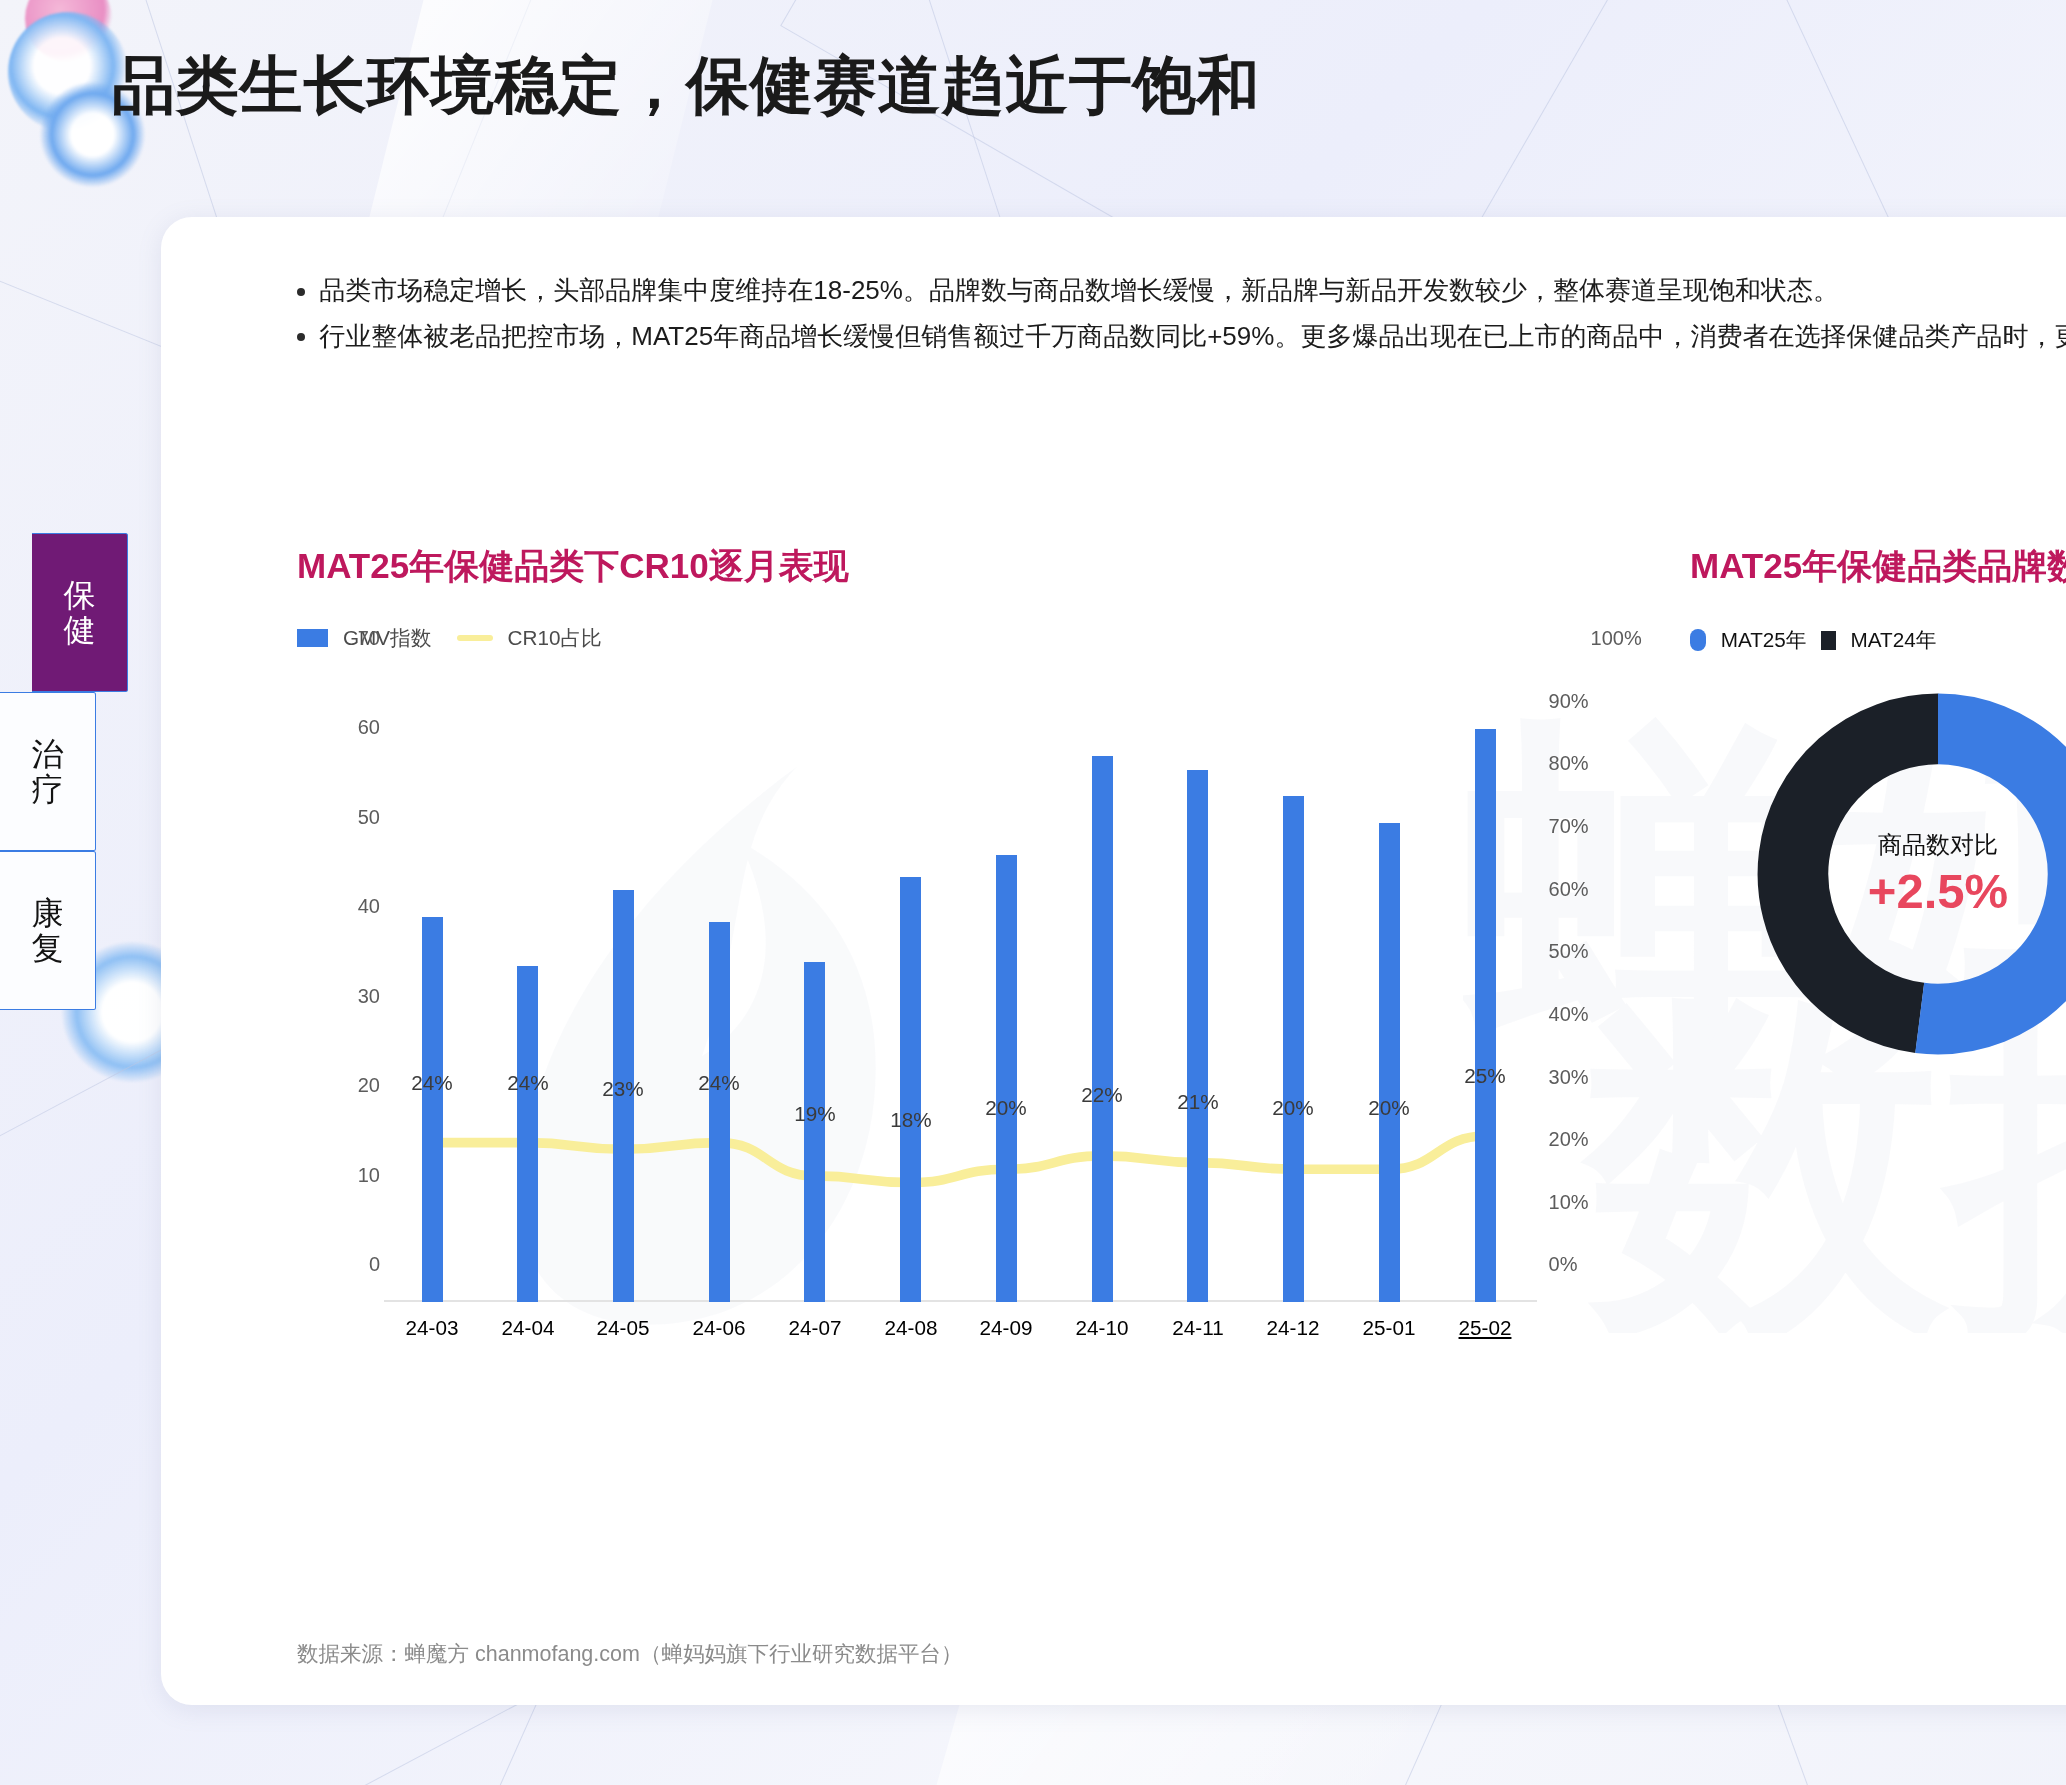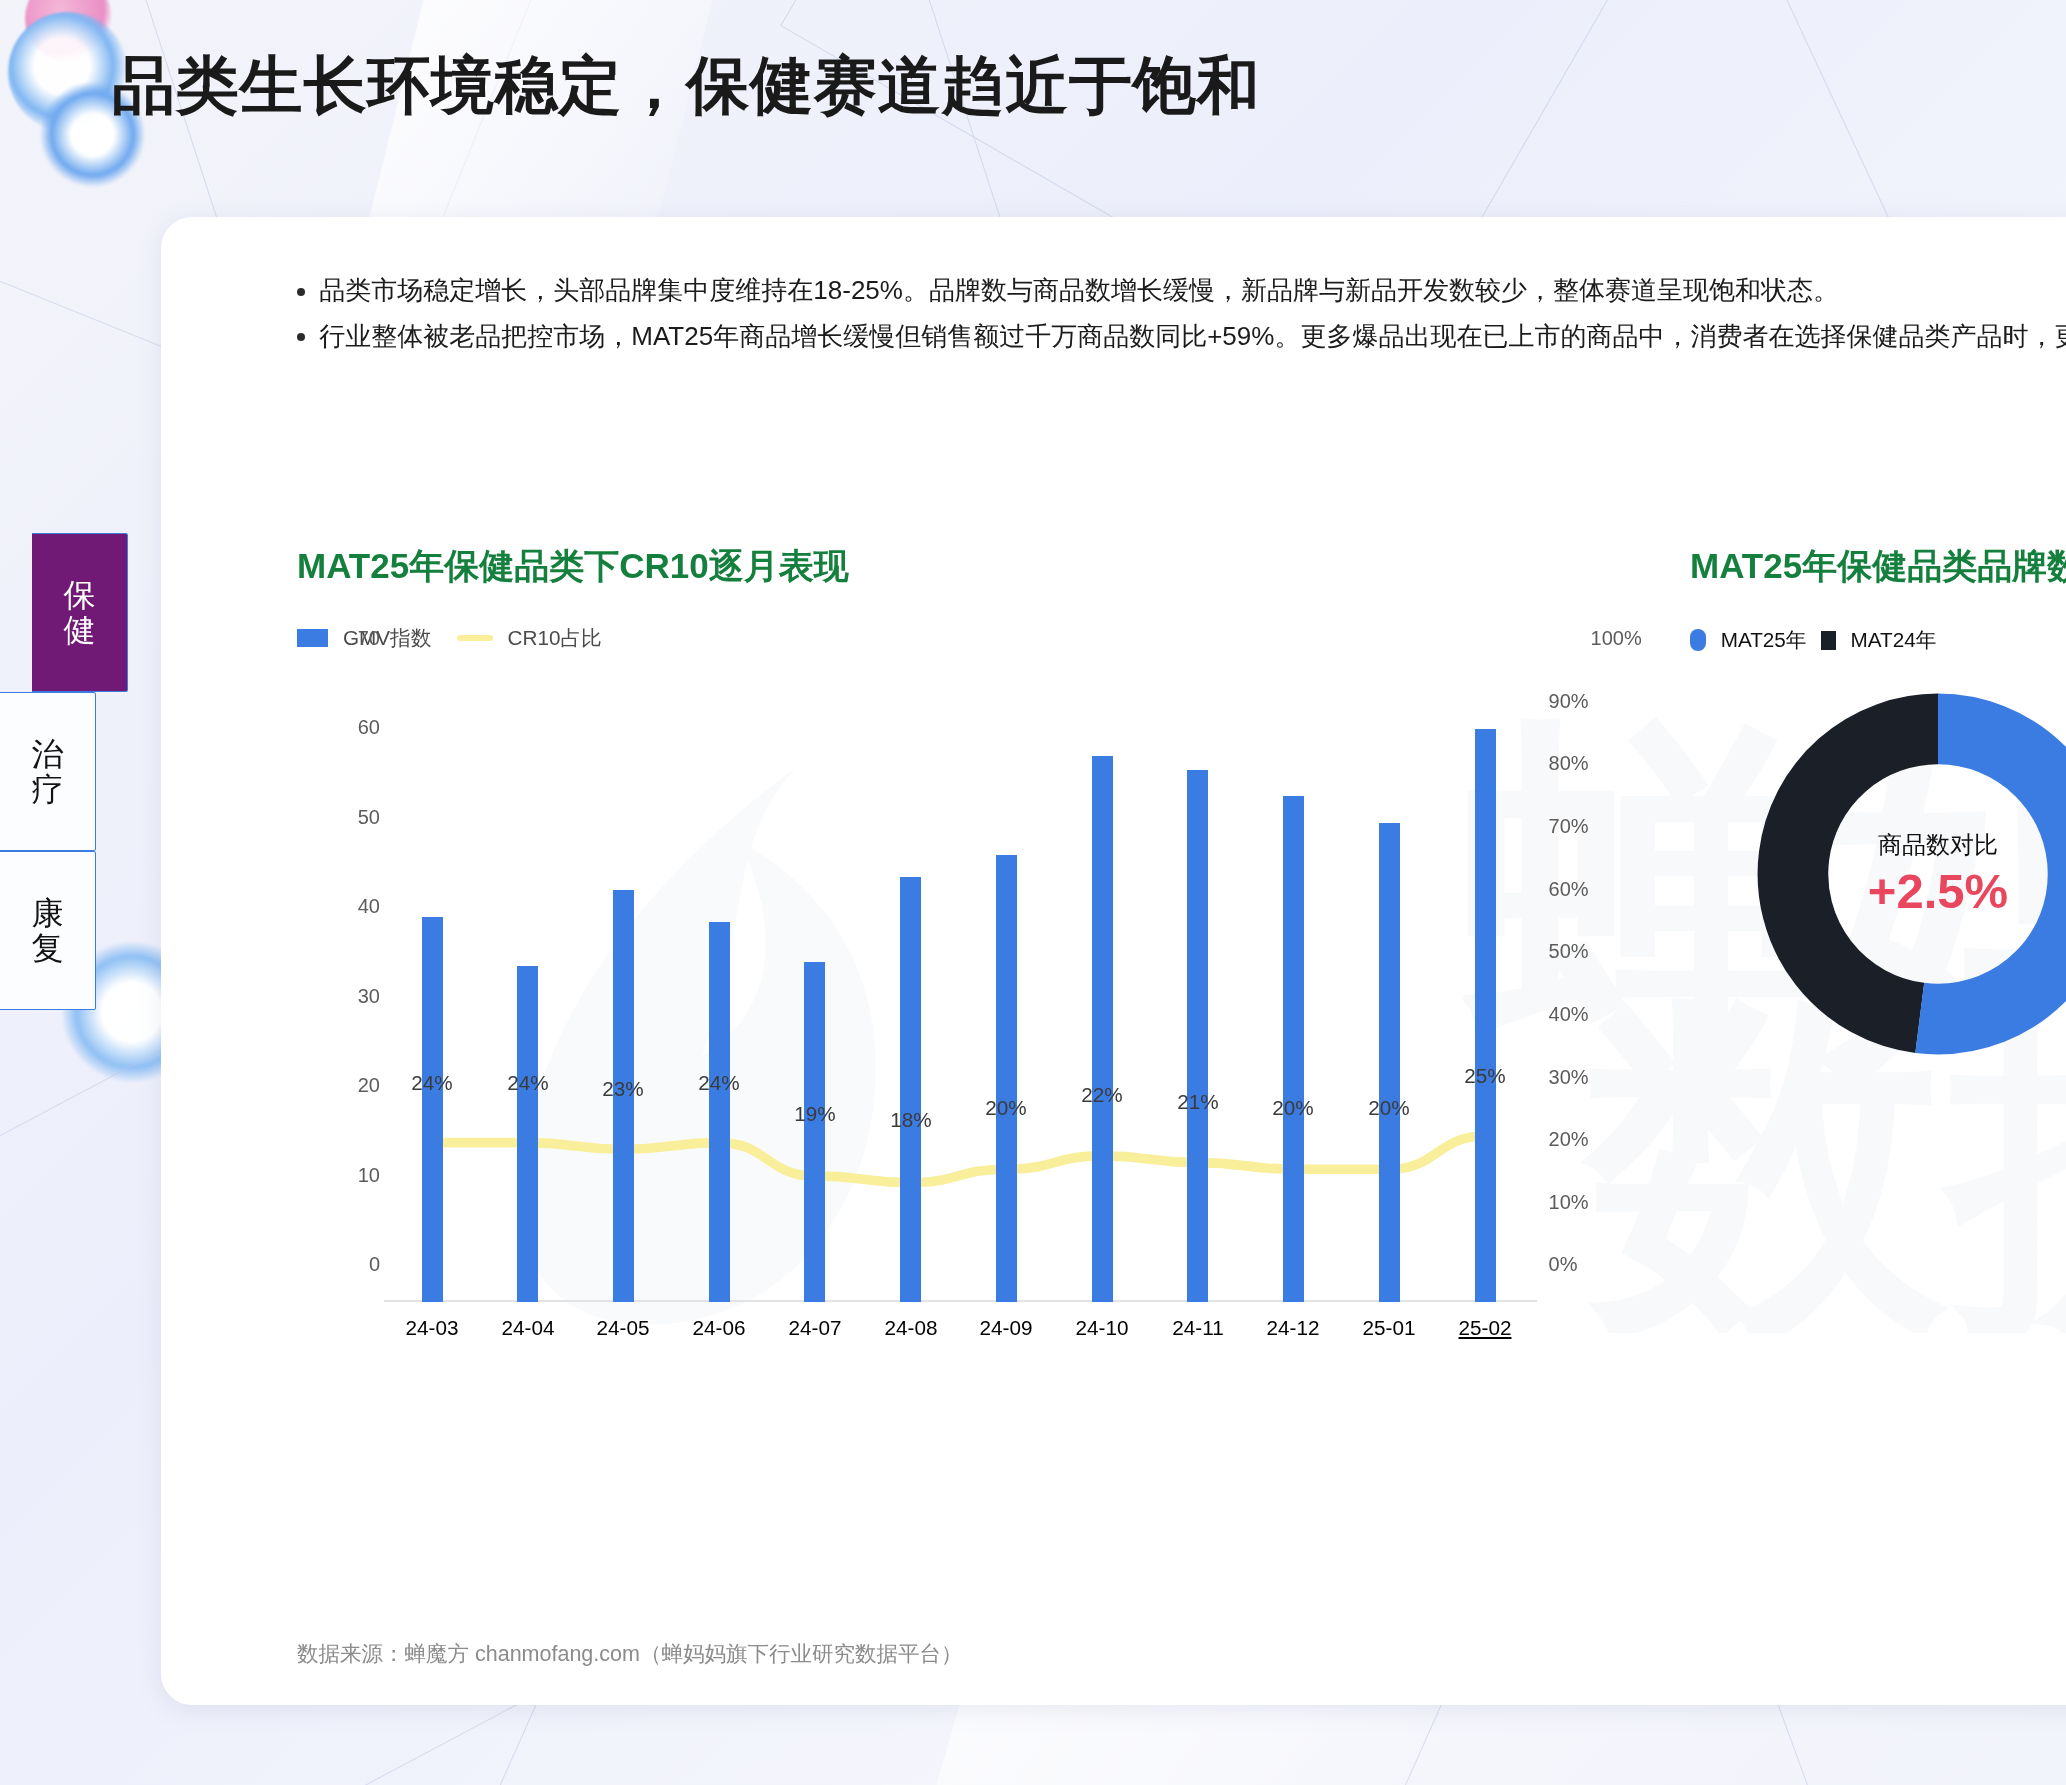--- a/index.html
+++ b/index.html
@@ -26,21 +26,21 @@
   #watermark{position:absolute;left:1302px;top:496px;width:1074px;height:620px;
              opacity:.55;pointer-events:none;}
   #watermark2{position:absolute;left:289px;top:537px;width:620px;height:579px;
              opacity:.6;pointer-events:none;}
   
   #bullets{position:absolute;left:136px;top:54px;width:2624px;}
   .bullet{display:flex;align-items:flex-start;gap:14px;margin-bottom:6.6px;}
   .dot{width:8.3px;height:8.3px;border-radius:50%;background:#2b2b2b;flex:0 0 auto;margin-top:16.5px;}
   .btext{font-size:26px;line-height:1.50;color:#1c1c1c;}
   
-  .sec-title{position:absolute;font-size:35px;font-weight:bold;color:#15803d;white-space:nowrap;}
+  .sec-title{position:absolute;font-size:35px;font-weight:bold;color:#be185d;white-space:nowrap;}
   
   .legend{position:absolute;display:flex;align-items:center;gap:10.7px;}
   .lg-item{display:flex;align-items:center;gap:15px;}
   .lg-swatch-bar{width:31px;height:17.4px;background:#3b7ce3;}
   .lg-swatch-line{width:36px;height:6.6px;background:#f9ee9a;border-radius:3.3px;}
   .lg-swatch-dot-blue{width:15.7px;height:21.5px;background:#3b7ce3;border-radius:7.9px;}
   .lg-swatch-dot-dark{width:15px;height:19px;background:#1b2028;}
   .lg-label{font-size:20.7px;color:#4b4b4b;white-space:nowrap;}
   .lg-label-dark{font-size:20.7px;color:#111;white-space:nowrap;}
   

